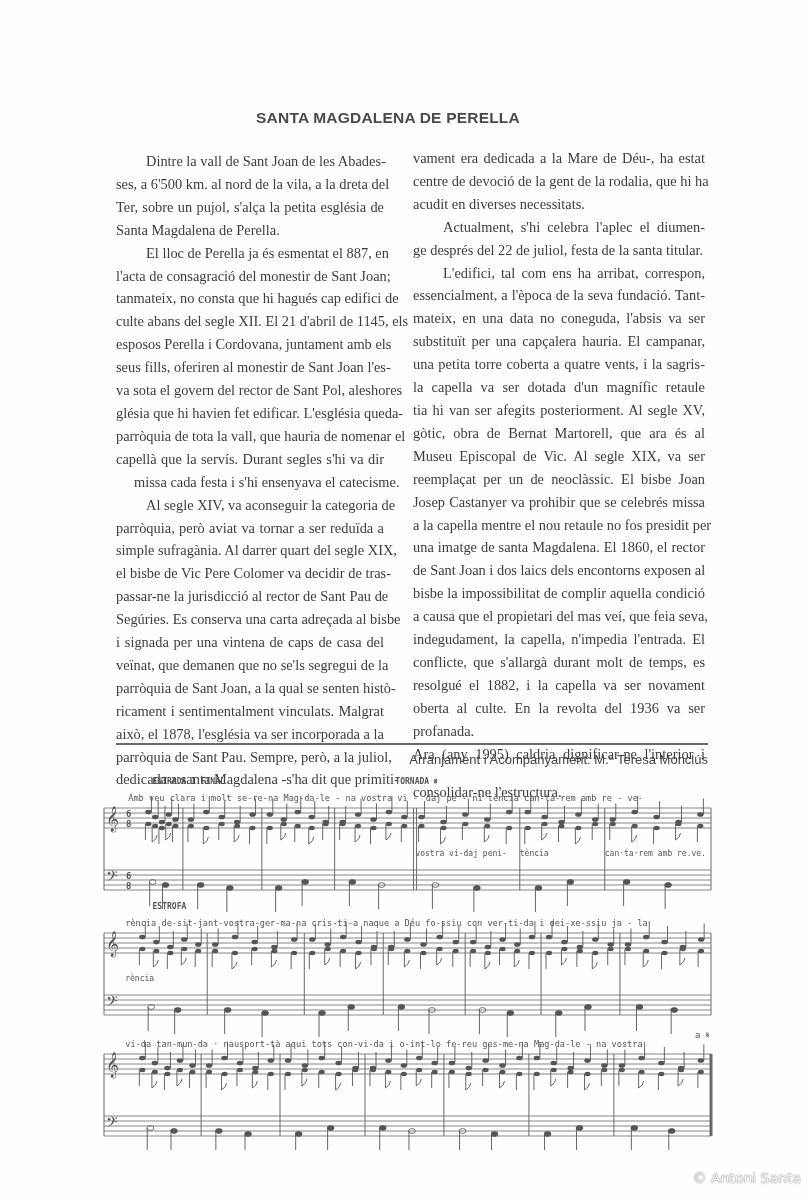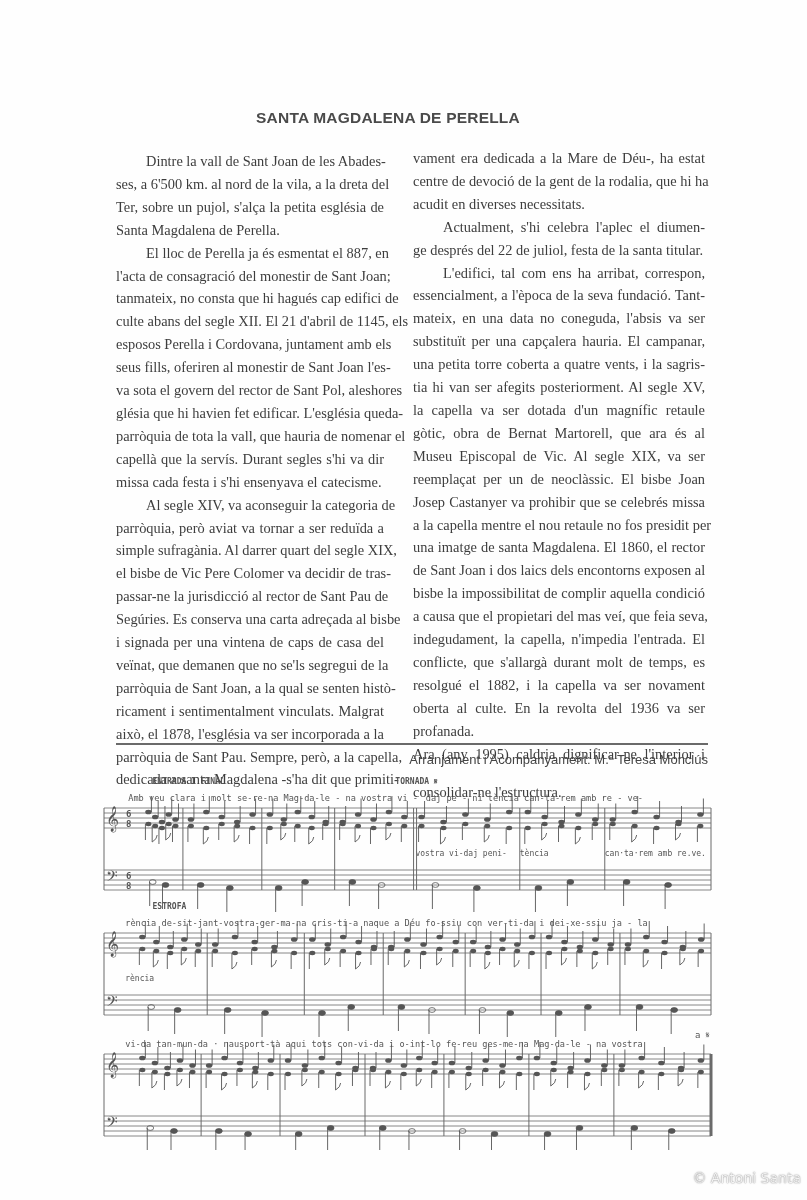--- a/index.html
+++ b/index.html
@@ -34,56 +34,56 @@
         <span class="line" style="padding-left: 30px;">El lloc de Perella ja és esmentat el 887, en</span>
         <span class="line">l'acta de consagració del monestir de Sant Joan;</span>
         <span class="line">tanmateix, no consta que hi hagués cap edifici de</span>
         <span class="line">culte abans del segle XII. El 21 d'abril de 1145, els</span>
         <span class="line">esposos Perella i Cordovana, juntament amb els</span>
         <span class="line">seus fills, oferiren al monestir de Sant Joan l'es-</span>
         <span class="line">va sota el govern del rector de Sant Pol, aleshores</span>
         <span class="line">glésia que hi havien fet edificar. L'església queda-</span>
         <span class="line">parròquia de tota la vall, que hauria de nomenar el</span>
         <span class="line">capellà que la servís. Durant segles s'hi va dir</span>
-        <span class="line" style="text-align-last: left;">missa cada festa i s'hi ensenyava el catecisme.</span>
+        <span class="line" style="text-align-last: left; margin-left: 18px;">missa cada festa i s'hi ensenyava el catecisme.</span>
       </p>
       <p>
         <span class="line" style="padding-left: 30px;">Al segle XIV, va aconseguir la categoria de</span>
         <span class="line">parròquia, però aviat va tornar a ser reduïda a</span>
         <span class="line">simple sufragània. Al darrer quart del segle XIX,</span>
         <span class="line">el bisbe de Vic Pere Colomer va decidir de tras-</span>
         <span class="line">passar-ne la jurisdicció al rector de Sant Pau de</span>
         <span class="line">Segúries. Es conserva una carta adreçada al bisbe</span>
         <span class="line">i signada per una vintena de caps de casa del</span>
         <span class="line">veïnat, que demanen que no se'ls segregui de la</span>
         <span class="line">parròquia de Sant Joan, a la qual se senten histò-</span>
         <span class="line">ricament i sentimentalment vinculats. Malgrat</span>
         <span class="line">això, el 1878, l'església va ser incorporada a la</span>
-        <span class="line">parròquia de Sant Pau. Sempre, però, a la capella,</span>
+        <span class="line">parròquia de Sant Pau. Sempre, però, a la juliol,</span>
         <span class="line" style="text-align-last: left;">dedicada a santa Magdalena -s'ha dit que primiti-</span>
       </p>
     </div>
   <div class="col right" id="colRight">
       <p>
         <span class="line">vament era dedicada a la Mare de Déu-, ha estat</span>
         <span class="line">centre de devoció de la gent de la rodalia, que hi ha</span>
         <span class="line" style="text-align-last: left;">acudit en diverses necessitats.</span>
       </p>
       <p>
         <span class="line" style="padding-left: 30px;">Actualment, s'hi celebra l'aplec el diumen-</span>
         <span class="line" style="text-align-last: left;">ge després del 22 de juliol, festa de la santa titular.</span>
       </p>
       <p>
         <span class="line" style="padding-left: 30px;">L'edifici, tal com ens ha arribat, correspon,</span>
         <span class="line">essencialment, a l'època de la seva fundació. Tant-</span>
         <span class="line">mateix, en una data no coneguda, l'absis va ser</span>
         <span class="line">substituït per una capçalera hauria. El campanar,</span>
         <span class="line">una petita torre coberta a quatre vents, i la sagris-</span>
+        <span class="line">la capella va ser dotada d'un magnífic retaule</span>
         <span class="line">tia hi van ser afegits posteriorment. Al segle XV,</span>
-        <span class="line">la capella va ser dotada d'un magnífic retaule</span>
         <span class="line">gòtic, obra de Bernat Martorell, que ara és al</span>
         <span class="line">Museu Episcopal de Vic. Al segle XIX, va ser</span>
         <span class="line">reemplaçat per un de neoclàssic. El bisbe Joan</span>
         <span class="line">Josep Castanyer va prohibir que se celebrés missa</span>
         <span class="line">a la capella mentre el nou retaule no fos presidit per</span>
         <span class="line">una imatge de santa Magdalena. El 1860, el rector</span>
         <span class="line">de Sant Joan i dos laics dels encontorns exposen al</span>
         <span class="line">bisbe la impossibilitat de complir aquella condició</span>
         <span class="line">a causa que el propietari del mas veí, que feia seva,</span>
         <span class="line">indegudament, la capella, n'impedia l'entrada. El</span>

